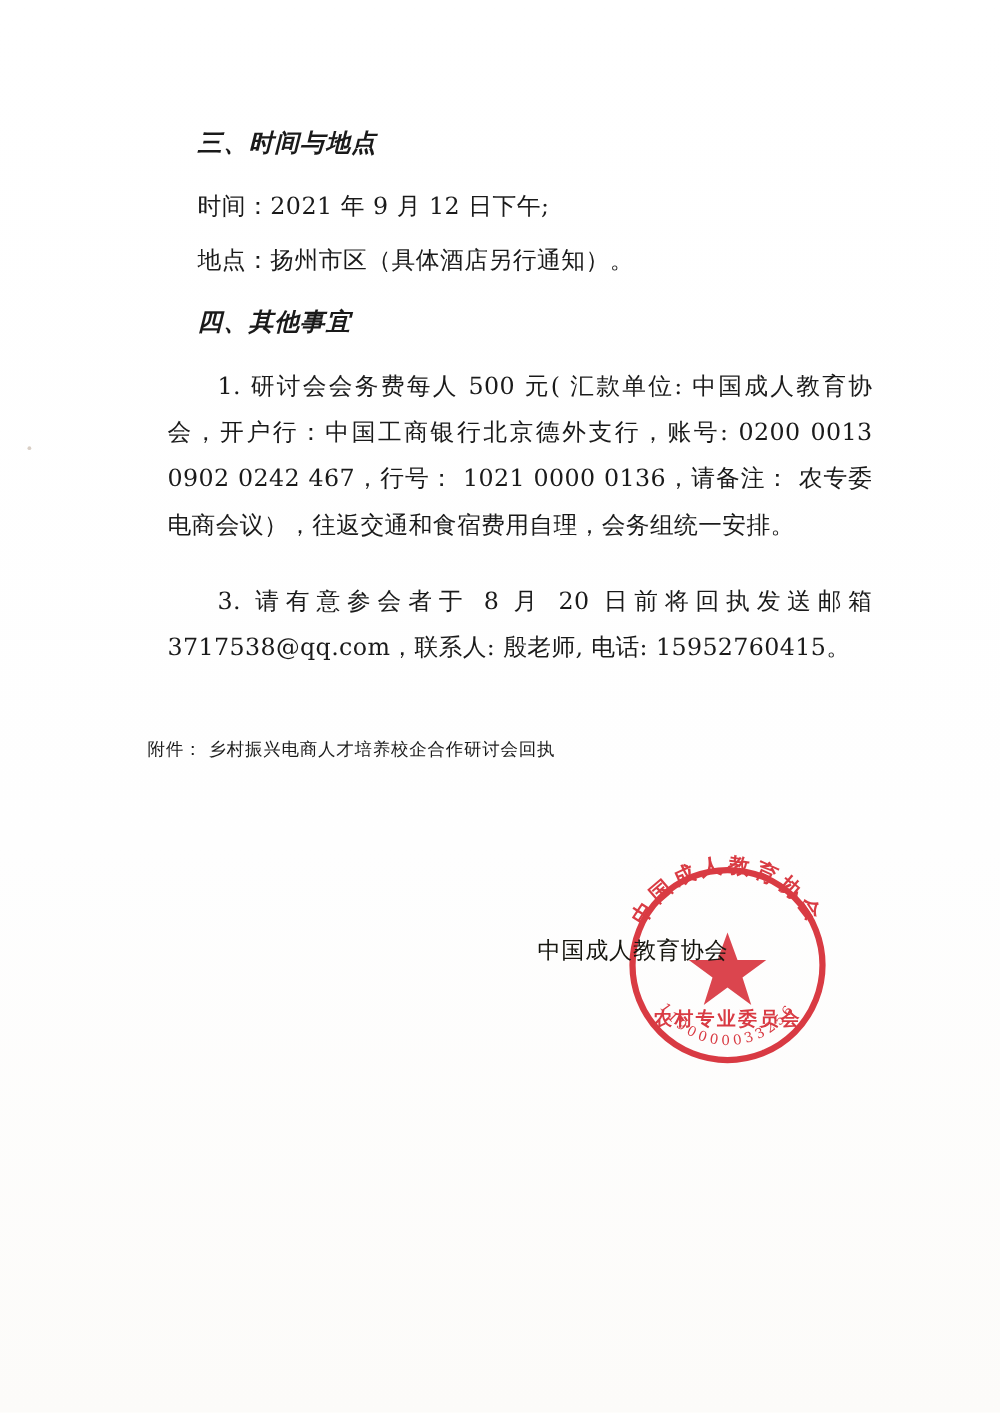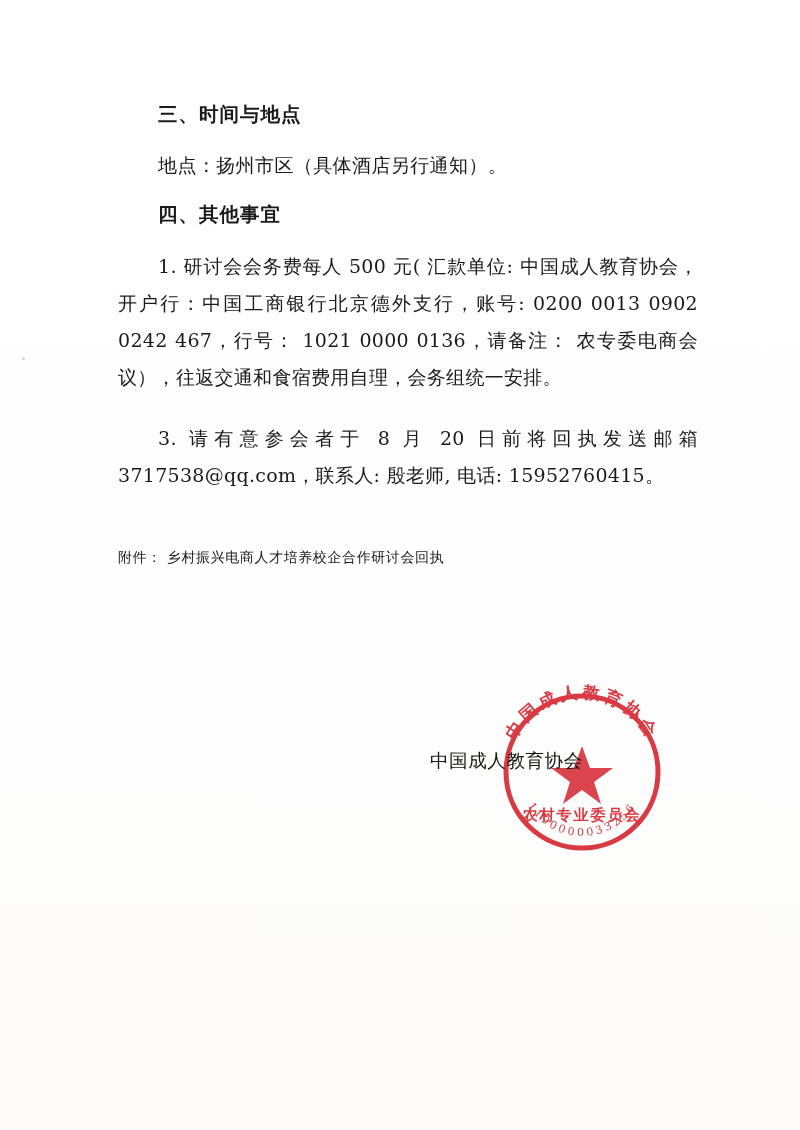--- a/index.html
+++ b/index.html
@@ -35,34 +35,35 @@
     top: 100px;
     width: 580px;
   }
   .h-line {
     font-size: 19.5px;
     font-weight: bold;
     letter-spacing: 1px;
     margin: 0 0 18px 0;
     padding-left: 40px;
     line-height: 1.5;
+    font-style: italic;
   }
   .p-line {
     font-size: 19px;
     line-height: 1.95;
     margin: 0 0 6px 0;
     letter-spacing: 0.4px;
   }
   .indent {
     padding-left: 40px;
   }
   .block {
     font-size: 19px;
     line-height: 1.95;
-    margin: 0 0 4px 0;
+    margin: 0 0 4px 16px;
     letter-spacing: 0.3px;
     text-align: justify;
   }
   .gap-sm { height: 10px; }
   .gap-lg { height: 46px; }
 
   .attachment {
     font-size: 14px;
     line-height: 1.9;
     letter-spacing: 0.6px;
@@ -111,20 +112,21 @@
 <body>
 
 <div class="page">
 
   <div class="faint-mark"></div>
 
   <div class="content">
 
     <p class="h-line">三、时间与地点</p>
 
+    <p class="p-line indent">时间：2021 年 9 月 12 日下午;</p>
 
     <p class="p-line indent">地点：扬州市区（具体酒店另行通知）。</p>
 
     <div class="gap-sm"></div>
 
     <p class="h-line">四、其他事宜</p>
 
     <p class="block" style="text-indent: 40px;">1. 研讨会会务费每人 500 元( 汇款单位: 中国成人教育协会，开户行：中国工商银行北京德外支行，账号: 0200 0013 0902 0242 467，行号： 1021 0000 0136，请备注： 农专委电商会议），往返交通和食宿费用自理，会务组统一安排。</p>
 
     <div class="gap-sm"></div>

